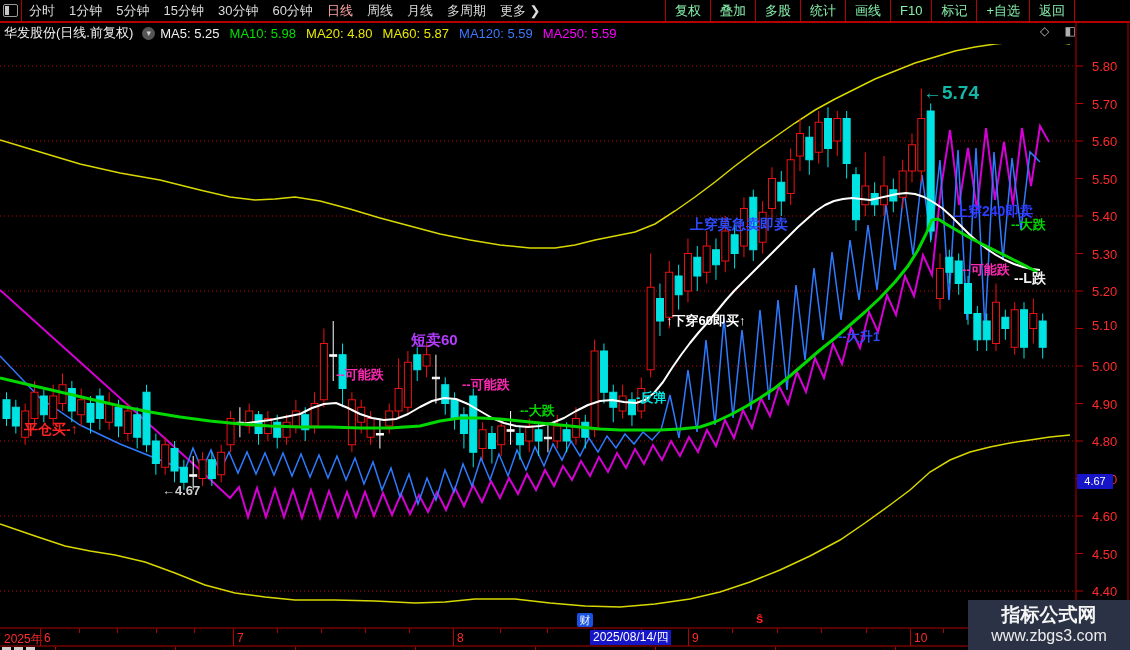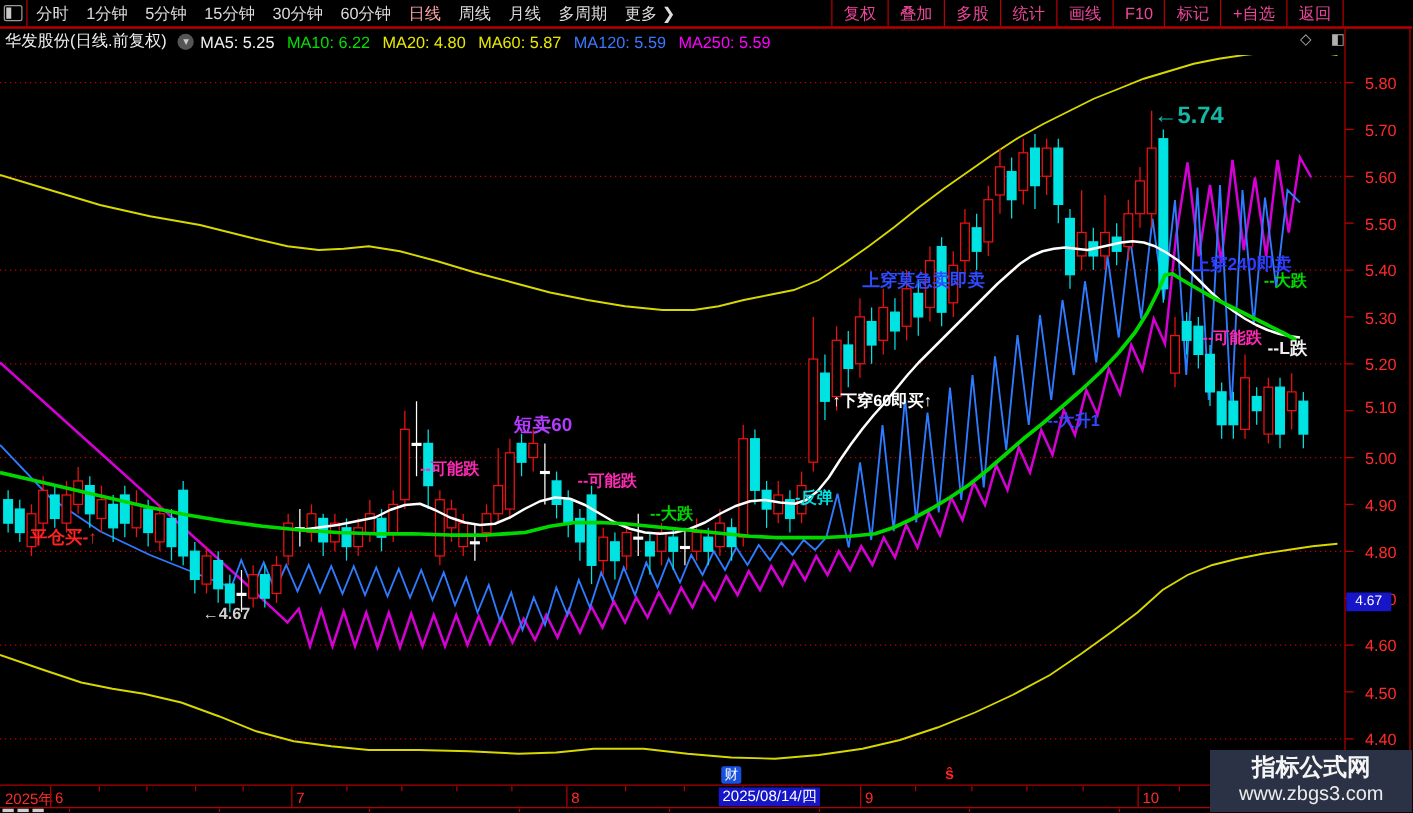--- a/index.html
+++ b/index.html
@@ -7,41 +7,41 @@
        font-family:"Liberation Sans",sans-serif;-webkit-font-smoothing:none;}
   
   #topbar{position:absolute;left:0;top:0;width:1130px;height:21px;border-bottom:2px solid #b40000;
           display:flex;align-items:center;background:#000;z-index:30;}
   #winicon{width:14px;height:11px;border:1px solid #9a9a9a;border-radius:2px;margin:0 3px;position:relative;}
   #winicon::after{content:"";position:absolute;left:1px;top:1px;bottom:1px;width:4px;background:#c8c8c8;}
   #winicon-cell{width:21px;height:21px;display:flex;align-items:center;justify-content:center;border-right:1px solid #b40000;}
   .tab{color:#dcdcdc;font-size:13px;padding:0 7px;line-height:21px;white-space:nowrap;cursor:default;}
   .tab.active{color:#fca5a5;}
   #rbtns{margin-left:auto;display:flex;height:21px;}
-  .rbtn{color:#ec4899;font-size:13px;line-height:21px;padding:0 9px;border-left:1px solid #b40000;white-space:nowrap;}
+  .rbtn{color:#86efac;font-size:13px;line-height:21px;padding:0 9px;border-left:1px solid #b40000;white-space:nowrap;}
   .rbtn:last-child{border-right:1px solid #b40000;margin-right:55px;}
   
   #hdr{position:absolute;left:0;top:22px;width:938px;height:22px;display:flex;align-items:center;z-index:25;}
   #title{color:#f0f0f0;font-size:13px;padding:0 4px;white-space:nowrap;}
   #ddicon{width:13px;height:13px;border-radius:50%;background:#555;color:#ccc;font-size:9px;line-height:13px;
           text-align:center;margin:0 5px;}
   .ma{font-size:13px;margin-right:10px;white-space:nowrap;}
   #cicons{position:absolute;left:1040px;top:24px;color:#b0b0b0;font-size:12px;letter-spacing:6px;z-index:26;}
   
   .ann{position:absolute;font-weight:bold;white-space:nowrap;z-index:10;}
   
   .axlbl{position:absolute;left:1092px;width:34px;text-align:left;color:#ff2a2a;font-size:13px;z-index:8;}
   #curprice{position:absolute;left:1077px;top:474px;width:36px;height:15px;background:#1616c8;color:#fff;
             font-size:11px;line-height:15px;text-align:center;z-index:9;}
   
   #timeline{position:absolute;left:0;top:629px;width:1130px;height:17px;z-index:12;}
   .tl-txt{position:absolute;top:2px;color:#ff2a2a;font-size:12px;white-space:nowrap;}
   .tl-div{position:absolute;top:0;width:1px;height:17px;background:#b40000;}
   .tl-tick{position:absolute;top:0;width:1px;height:4px;background:#b40000;}
-  #datebox{position:absolute;left:575px;top:630px;height:15px;background:#1616c8;color:#fff;font-size:12px;
+  #datebox{position:absolute;left:590px;top:630px;height:15px;background:#1616c8;color:#fff;font-size:12px;
            line-height:15px;padding:0 3px;z-index:14;white-space:nowrap;}
   #finmark{position:absolute;left:577px;top:613px;width:16px;height:14px;background:#1850e0;color:#fff;
            font-size:11px;line-height:14px;text-align:center;z-index:11;border-radius:2px;}
   #dollarmark{position:absolute;left:756px;top:611px;color:#ff2222;font-size:13px;font-weight:bold;z-index:11;}
   #bstrip{position:absolute;left:0;top:647px;width:1130px;height:3px;z-index:12;}
   .bs-t{position:absolute;top:0;width:1px;height:3px;background:#b40000;}
   .bs-w{position:absolute;top:0;width:9px;height:3px;background:#cfcfcf;}
   
   #wm{position:absolute;right:0;bottom:0;width:162px;height:50px;background:#2b3245;z-index:40;
       display:flex;flex-direction:column;align-items:center;justify-content:center;}
@@ -82,21 +82,21 @@
         <div class="rbtn">+自选</div>
         <div class="rbtn">返回</div>
       </div>
   </div>
 
   <div id="hdr">
     <span id="title">华发股份(日线.前复权)</span>
     <span id="ddicon">▾</span>
     <span id="malabels" style="display:flex;">
         <span class="ma" style="color: rgb(240, 240, 240);">MA5: 5.25</span>
-        <span class="ma" style="color: rgb(0, 224, 0);">MA10: 6.22</span>
+        <span class="ma" style="color: rgb(0, 224, 0);">MA10: 5.98</span>
         <span class="ma" style="color: rgb(232, 232, 0);">MA20: 4.80</span>
         <span class="ma" style="color: rgb(232, 232, 0);">MA60: 5.87</span>
         <span class="ma" style="color: rgb(60, 120, 255);">MA120: 5.59</span>
         <span class="ma" style="color: rgb(255, 0, 255);">MA250: 5.59</span>
       </span>
   </div>
   <div id="cicons">◇ ◧</div>
 
   <svg id="chart" width="1130" height="650">
       <defs>

